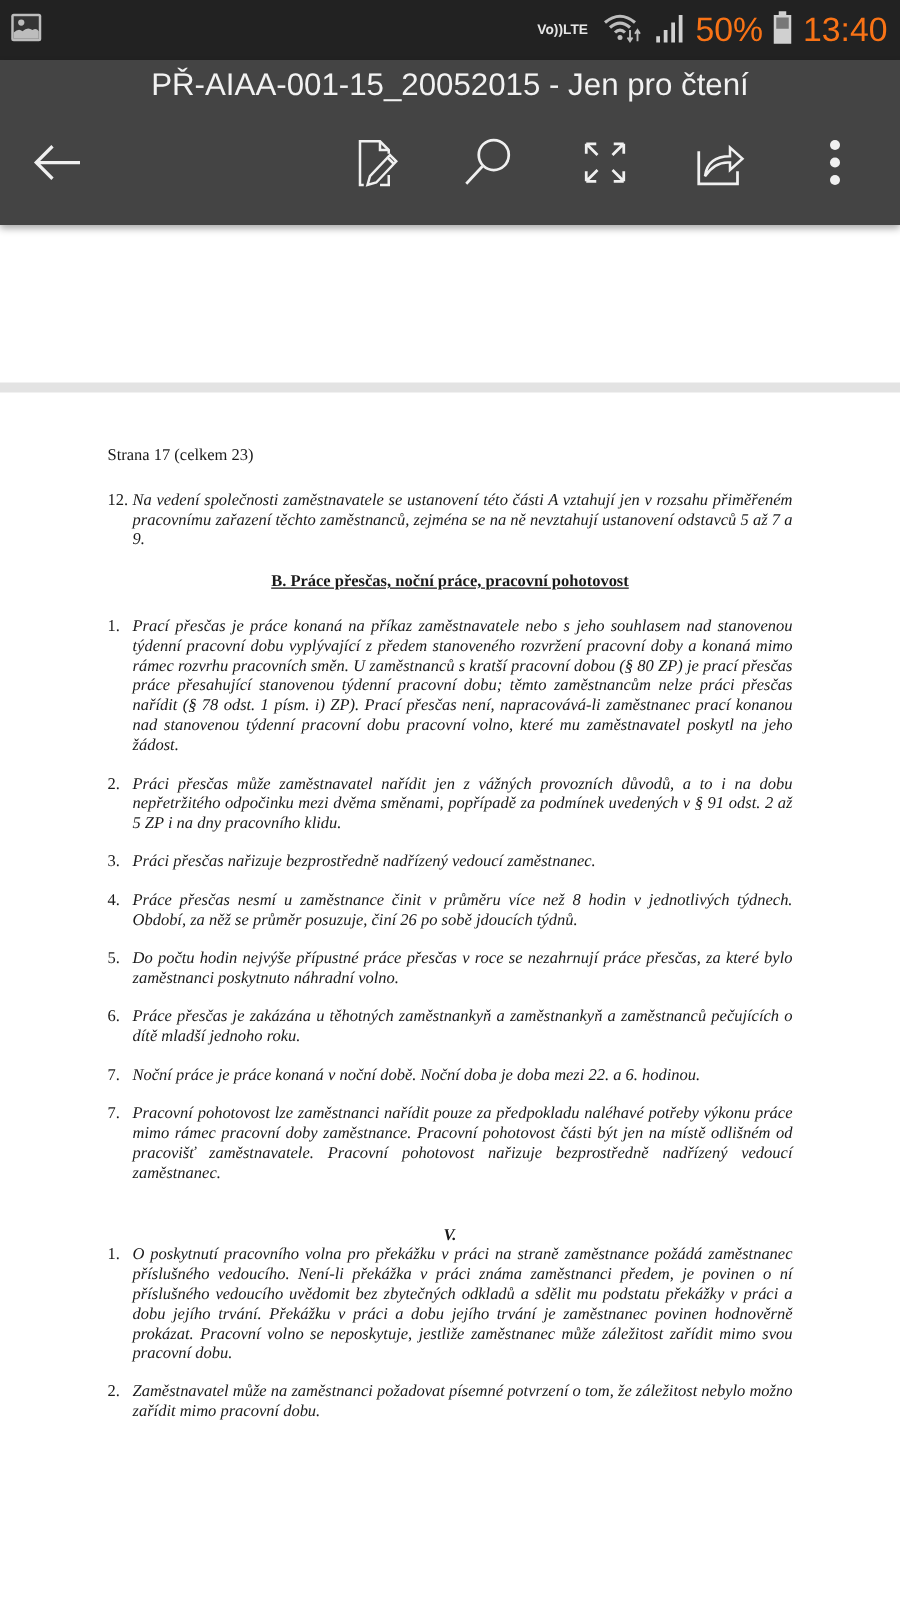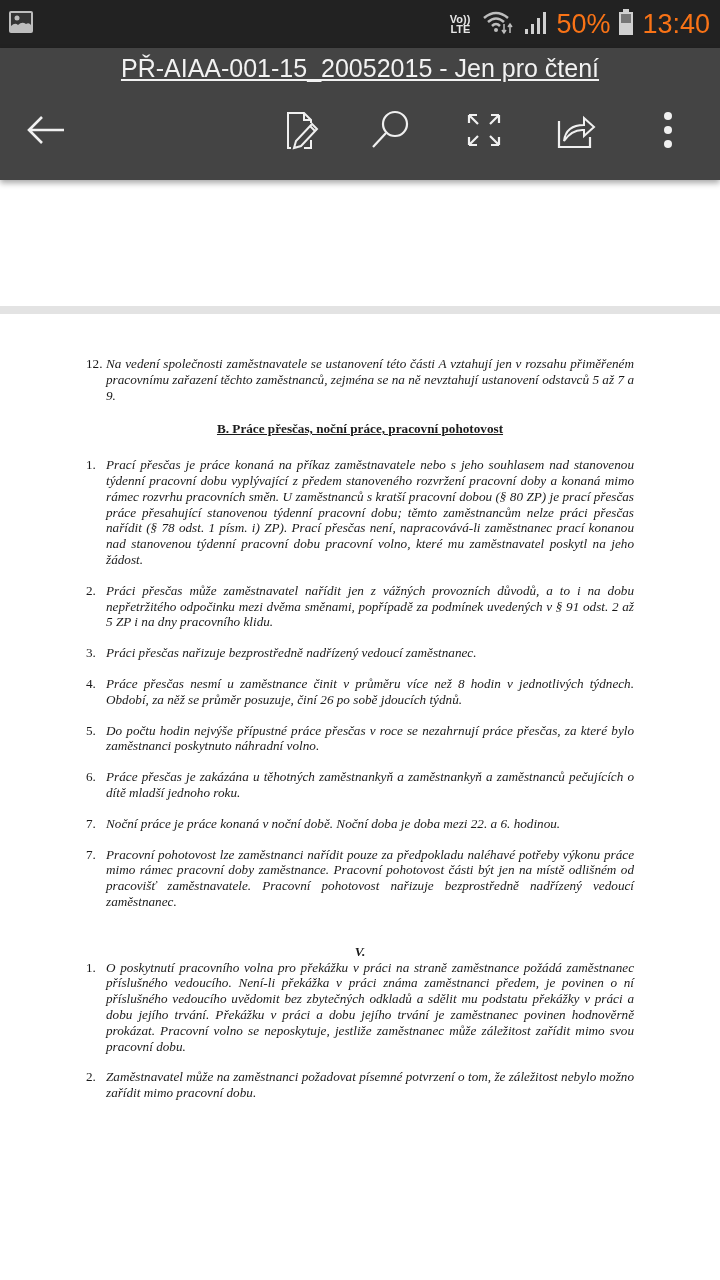--- a/index.html
+++ b/index.html
@@ -11,32 +11,32 @@
       position: absolute; left: 0; top: 0; width: 720px; height: 48px;
       background: #222222; color: #e6e6e6;
       display: flex; align-items: center; justify-content: space-between;
       padding: 0 10px 0 8px;
     }
     .status-left { display: flex; align-items: center; }
     .status-right { display: flex; align-items: center; gap: 8px; }
     .status-right .pct, .status-right .time {
       font-family: "Liberation Sans", sans-serif; font-size: 27px; color: #f97316; letter-spacing: 0px;
     }
-    .volte { display: flex; flex-direction: column; align-items: flex-end; line-height: 10px; font-size: 11px; font-weight: bold; color: #e6e6e6; margin-right: 4px; }
+    .volte { display: flex; flex-direction: row; align-items: flex-end; line-height: 10px; font-size: 11px; font-weight: bold; color: #e6e6e6; margin-right: 4px; }
 
     
     .app-bar {
       position: absolute; left: 0; top: 48px; width: 720px; height: 132px;
       background: #444444; color: #f2f2f2;
       box-shadow: 0 3px 6px rgba(0,0,0,0.35);
       z-index: 2;
     }
     .app-title {
       position: absolute; left: 0; right: 0; top: 6px; text-align: center;
-      font-size: 25px; color: #f2f2f2; font-family: "Liberation Sans", sans-serif; text-decoration: underline;
+      font-size: 25px; color: #f2f2f2; font-family: "Liberation Sans", sans-serif;
     }
     .toolbar-btn {
       position: absolute; top: 60px; width: 48px; height: 48px;
       display: flex; align-items: center; justify-content: center; cursor: pointer;
     }
 
     
     .viewport { position: absolute; left: 0; top: 180px; width: 720px; height: 1100px; background: #ffffff; }
     .page-gap { position: absolute; left: 0; top: 126px; width: 720px; height: 8px; background: #e3e3e3; }
 
@@ -163,20 +163,21 @@
         <circle cx="6" cy="34" r="4" fill="#f0f0f0"></circle>
       </svg>
     </span>
   </div>
 </div>
 
 <div class="viewport">
   <div class="page-gap"></div>
 
   <div class="doc">
+    <div class="page-label">Strana 17 (celkem 23)</div>
 
     <div class="item">
       <span class="num" style="flex-basis:20px;">12.</span>
       <span class="txt">Na vedení společnosti zaměstnavatele se ustanovení této části A vztahují jen v rozsahu přiměřeném pracovnímu zařazení těchto zaměstnanců, zejména se na ně nevztahují ustanovení odstavců 5 až 7 a 9.</span>
     </div>
 
     <div class="heading-b">B. Práce přesčas, noční práce, pracovní pohotovost</div>
 
     <div class="item">
       <span class="num">1.</span>

